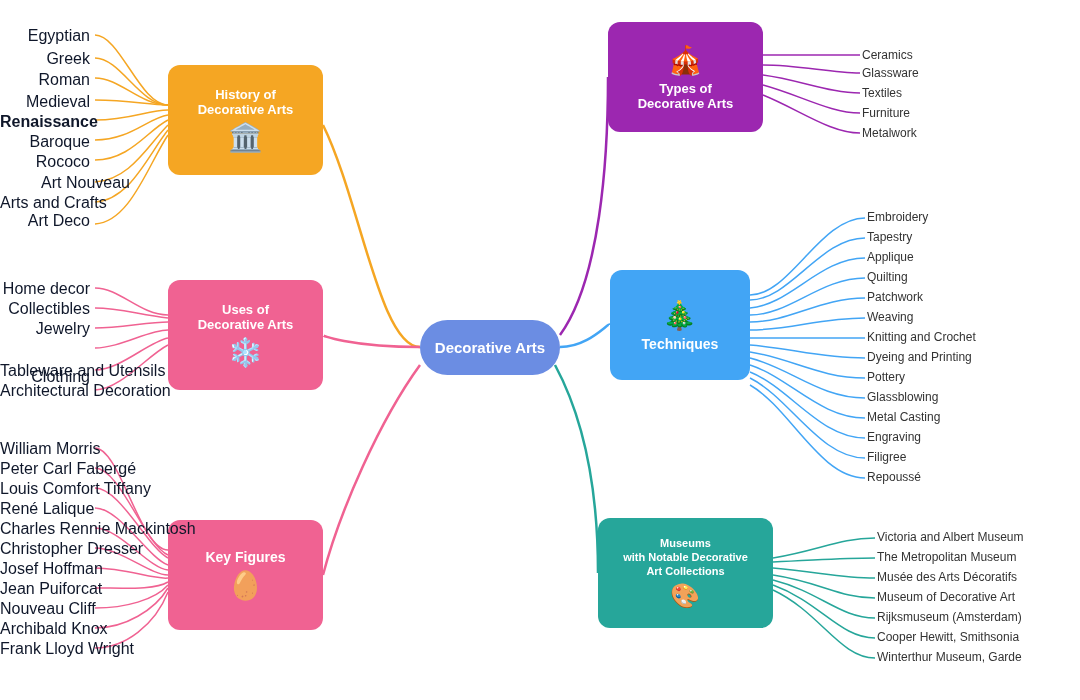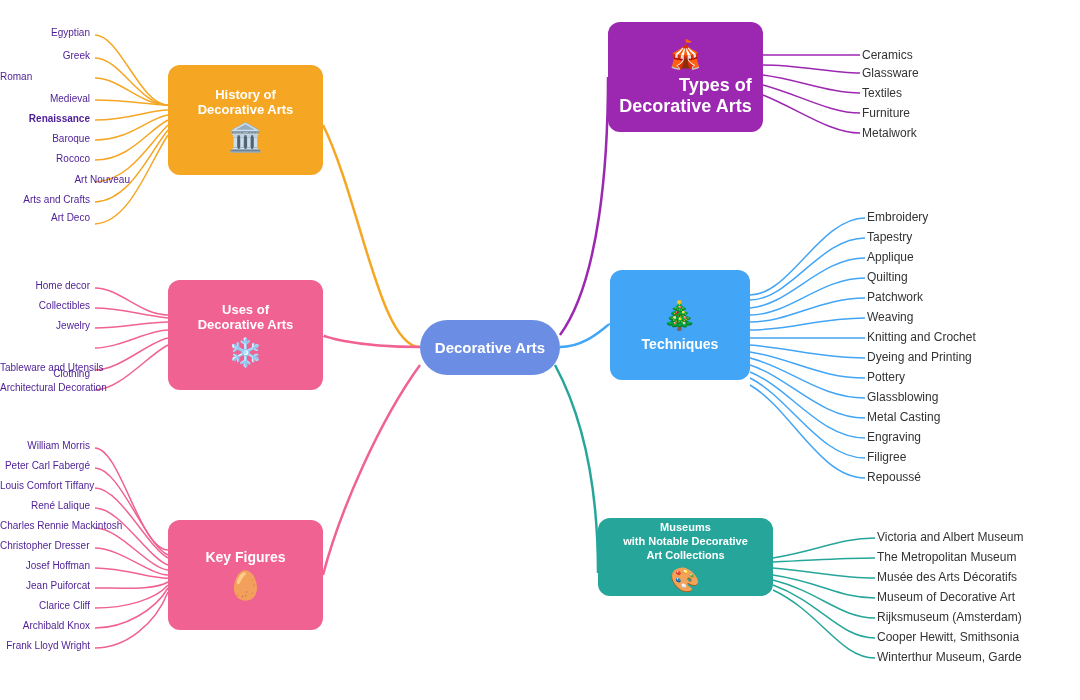--- a/index.html
+++ b/index.html
@@ -80,32 +80,32 @@
       width: 140px;
       height: 110px;
       background: #42a5f5;
       left: 610px;
       top: 270px;
       font-size: 13px;
       padding: 6px;
     }
     .node-museums {
       width: 175px;
-      height: 78px;
+      height: 110px;
       background: #26a69a;
       left: 598px;
       top: 518px;
       font-size: 12px;
       padding: 6px;
       text-align: center;
     }
     .leaf-text {
       position: absolute;
-      font-size: 10px;
-      color: #4c1d95;
+      font-size: 16px;
+      color: #0f172a;
       white-space: nowrap;
     }
     .leaf-text-right {
       position: absolute;
       font-size: 12px;
       color: #333;
       white-space: nowrap;
     }
   </style>
 </head>
@@ -208,36 +208,36 @@
   <span style="font-size:28px;margin-top:4px;">❄️</span>
 </div>
 
 <div class="node node-keyfigures">
   <span style="font-size:14px;font-weight:bold;">Key Figures</span>
   <span style="font-size:28px;margin-top:4px;">🥚</span>
 </div>
 
 <div class="node node-types">
   <span style="font-size:28px;margin-bottom:4px;">🎪</span>
-  <span style="font-size:18px;font-weight:bold;text-align:right;">Types of<br>Decorative Arts</span>
+  <span style="font-size:13px;font-weight:bold;">Types of<br>Decorative Arts</span>
 </div>
 
 <div class="node node-techniques">
   <span style="font-size:28px;margin-bottom:4px;">🎄</span>
   <span style="font-size:14px;font-weight:bold;">Techniques</span>
 </div>
 
 <div class="node node-museums">
   <span style="font-size:11px;font-weight:bold;line-height:1.3;">Museums<br>with Notable Decorative<br>Art Collections</span>
   <span style="font-size:24px;margin-top:4px;">🎨</span>
 </div>
 
 <span class="leaf-text" style="left:0px;top:27px;text-align:right;width:90px;">Egyptian</span>
 <span class="leaf-text" style="left:0px;top:50px;text-align:right;width:90px;">Greek</span>
-<span class="leaf-text" style="left:0px;top:71px;width:90px;">Roman</span>
+<span class="leaf-text" style="left:0px;top:71px;text-align:right;width:90px;">Roman</span>
 <span class="leaf-text" style="left:0px;top:93px;text-align:right;width:90px;">Medieval</span>
 <span class="leaf-text" style="left:0px;top:113px;text-align:right;width:90px;font-weight:bold;">Renaissance</span>
 <span class="leaf-text" style="left:0px;top:133px;text-align:right;width:90px;">Baroque</span>
 <span class="leaf-text" style="left:0px;top:153px;text-align:right;width:90px;">Rococo</span>
 <span class="leaf-text" style="left:0px;top:174px;text-align:right;width:90px;margin-left:40px;">Art Nouveau</span>
 <span class="leaf-text" style="left:0px;top:194px;text-align:right;width:90px;">Arts and Crafts</span>
 <span class="leaf-text" style="left:0px;top:212px;text-align:right;width:90px;">Art Deco</span>
 
 <span class="leaf-text" style="left:0px;top:280px;text-align:right;width:90px;">Home decor</span>
 <span class="leaf-text" style="left:0px;top:300px;text-align:right;width:90px;">Collectibles</span>
@@ -247,21 +247,21 @@
 <span class="leaf-text" style="left:0px;top:382px;text-align:right;width:90px;">Architectural Decoration</span>
 
 <span class="leaf-text" style="left:0px;top:440px;text-align:right;width:90px;">William Morris</span>
 <span class="leaf-text" style="left:0px;top:460px;text-align:right;width:90px;">Peter Carl Fabergé</span>
 <span class="leaf-text" style="left:0px;top:480px;text-align:right;width:90px;">Louis Comfort Tiffany</span>
 <span class="leaf-text" style="left:0px;top:500px;text-align:right;width:90px;">René Lalique</span>
 <span class="leaf-text" style="left:0px;top:520px;text-align:right;width:90px;">Charles Rennie Mackintosh</span>
 <span class="leaf-text" style="left:0px;top:540px;text-align:left;width:90px;">Christopher Dresser</span>
 <span class="leaf-text" style="left:0px;top:560px;text-align:right;width:90px;">Josef Hoffman</span>
 <span class="leaf-text" style="left:0px;top:580px;text-align:right;width:90px;">Jean Puiforcat</span>
-<span class="leaf-text" style="left:0px;top:600px;text-align:right;width:90px;">Clarice Cliff</span>
+<span class="leaf-text" style="left:0px;top:600px;text-align:right;width:90px;">Nouveau Cliff</span>
 <span class="leaf-text" style="left:0px;top:620px;text-align:right;width:90px;">Archibald Knox</span>
 <span class="leaf-text" style="left:0px;top:640px;text-align:right;width:90px;">Frank Lloyd Wright</span>
 
 <span class="leaf-text-right" style="left:862px;top:48px;">Ceramics</span>
 <span class="leaf-text-right" style="left:862px;top:66px;">Glassware</span>
 <span class="leaf-text-right" style="left:862px;top:86px;">Textiles</span>
 <span class="leaf-text-right" style="left:862px;top:106px;">Furniture</span>
 <span class="leaf-text-right" style="left:862px;top:126px;">Metalwork</span>
 
 <span class="leaf-text-right" style="left:867px;top:210px;">Embroidery</span>

